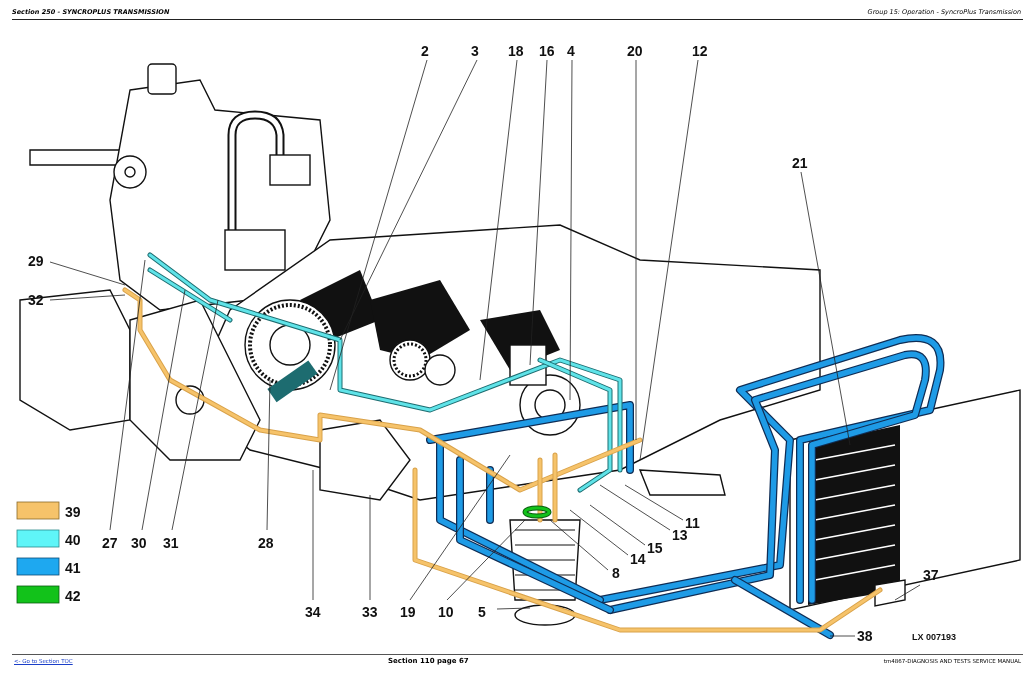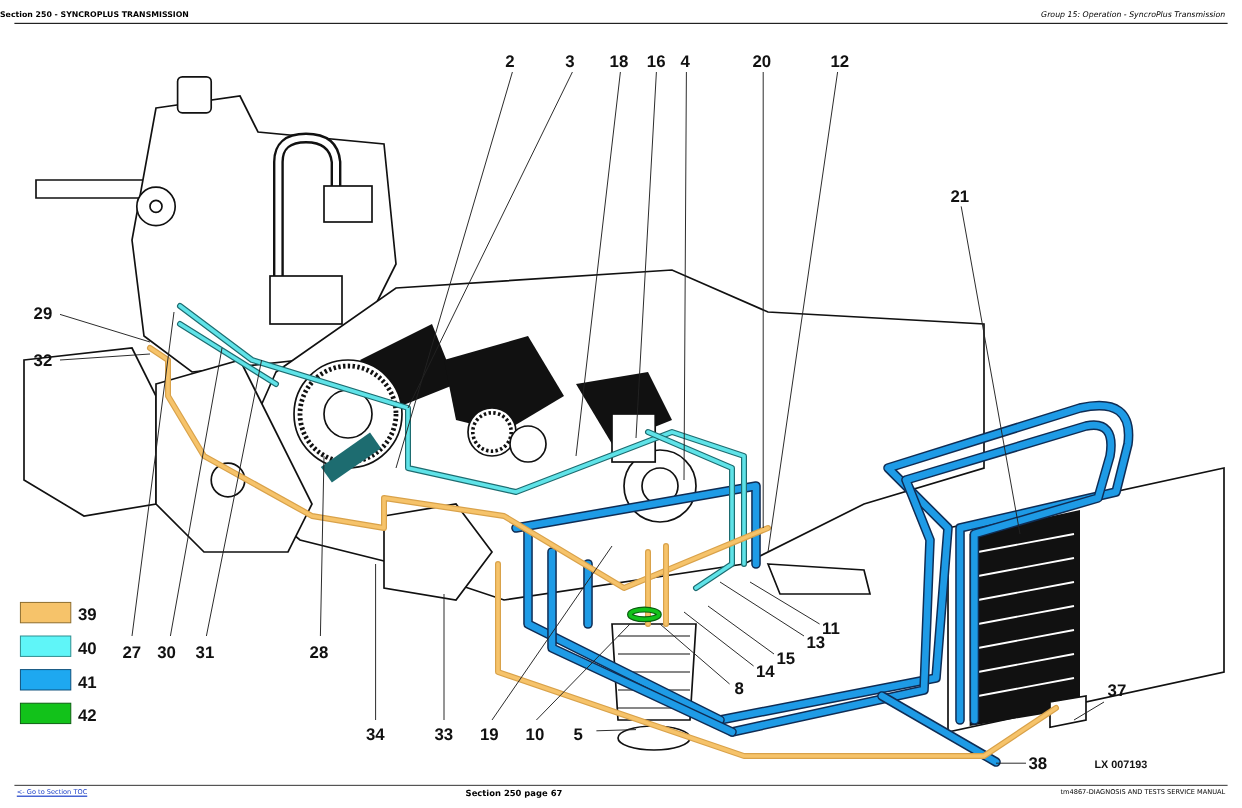--- a/index.html
+++ b/index.html
@@ -1,17 +1,17 @@
 <!DOCTYPE html>
 <html><head>
 <meta charset="utf-8">
 <style>
   html, body { margin:0; padding:0; background:#ffffff; }
   body { width:1035px; height:673px; position:relative; overflow:hidden; font-family:"DejaVu Sans", sans-serif; color:#000; }
-  .hdr-left { position:absolute; left:0; top:8px; font-size:6.5px; font-weight:bold; }
+  .hdr-left { position:absolute; left:12px; top:8px; font-size:6.5px; font-weight:bold; font-style:italic; }
   .hdr-right { position:absolute; right:14px; top:8px; font-size:6.5px; font-weight:normal; font-style:italic; }
   .hdr-rule { position:absolute; left:12px; right:12px; top:19px; height:1px; background:#222; }
   .ftr-rule { position:absolute; left:12px; right:12px; top:654px; height:1px; background:#555; }
   .ftr-link { position:absolute; left:14px; top:658px; font-size:5.5px; color:#1a3ec8; text-decoration:underline; cursor:pointer; }
   .ftr-center { position:absolute; left:388px; top:657px; font-size:7px; font-weight:bold; }
   .ftr-right { position:absolute; right:14px; top:658px; font-size:5.5px; }
   .diagram { position:absolute; left:0; top:20px; width:1035px; height:632px; }
   .callout { font-family:"Liberation Sans", sans-serif; font-weight:bold; font-size:14px; fill:#111; }
   .leader { stroke:#222; stroke-width:0.8; fill:none; }
   .legend-label { font-family:"Liberation Sans", sans-serif; font-weight:bold; font-size:14px; fill:#111; }
@@ -196,14 +196,14 @@
     </g>
     <g>
       <rect x="17" y="586" width="42" height="17" fill="#12c21a" stroke="#0b5d10" stroke-width="0.8"></rect>
       <text class="legend-label" x="65" y="601">42</text>
     </g>
   </g>
 </svg>
 
 <div class="ftr-rule"></div>
 <a class="ftr-link">&lt;- Go to Section TOC</a>
-<div class="ftr-center">Section 250 page 67</div>
+<div class="ftr-center">Section 110 page 67</div>
 <div class="ftr-right">tm4867-DIAGNOSIS AND TESTS SERVICE MANUAL</div>
 
 </body></html>

